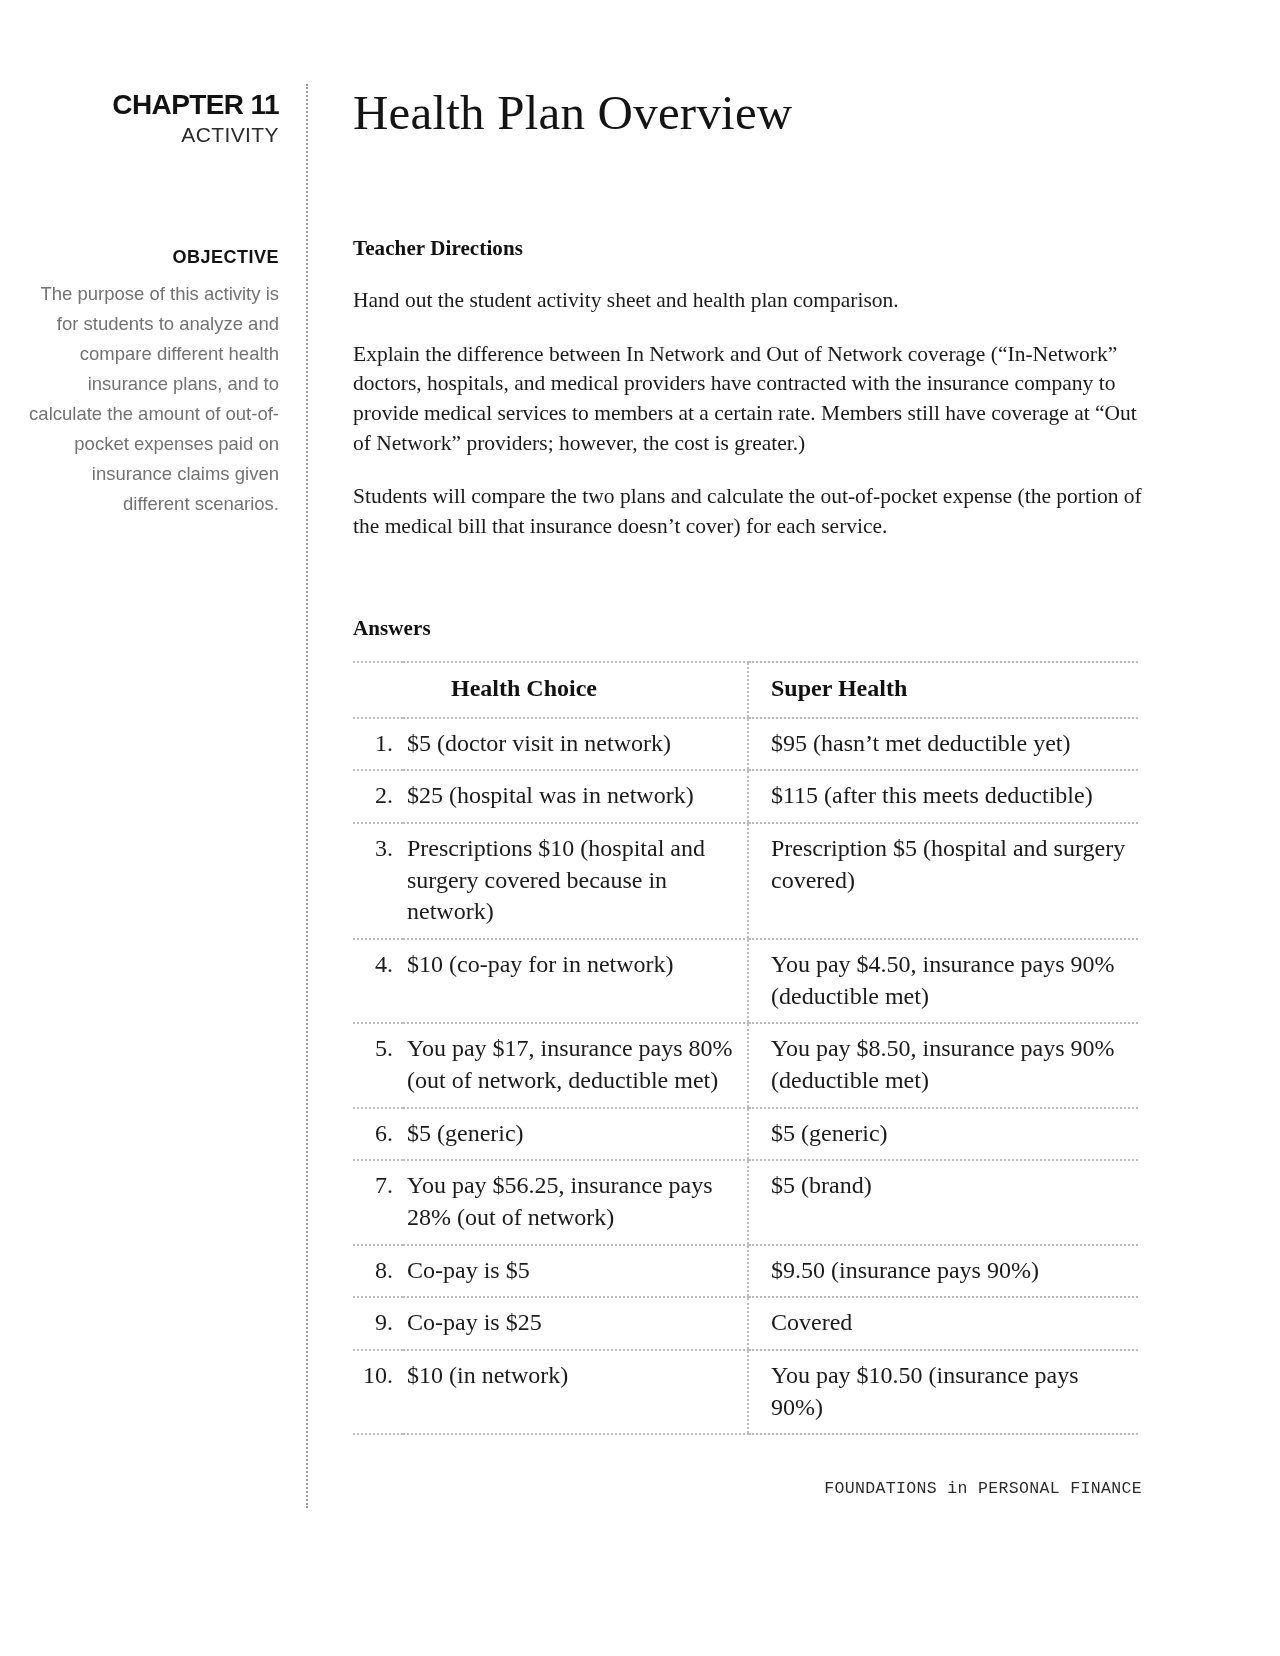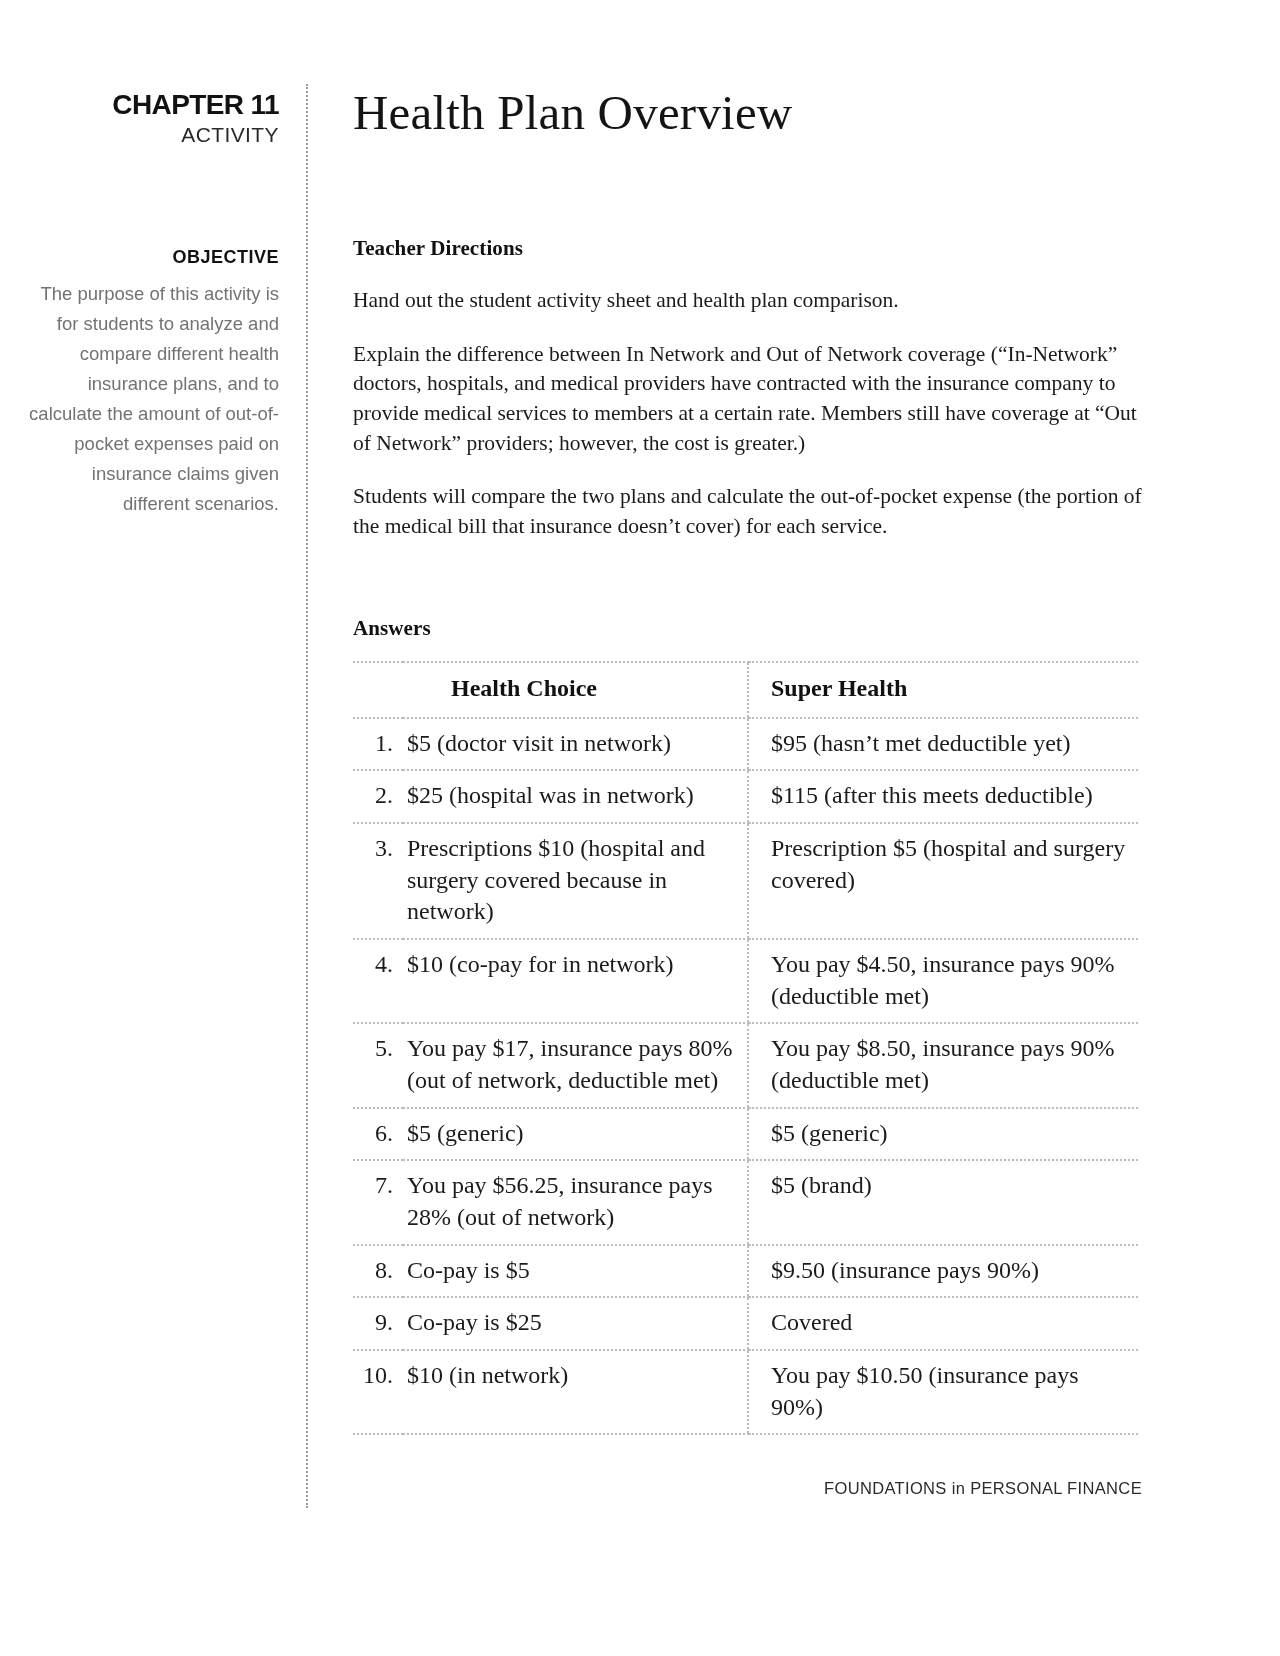--- a/index.html
+++ b/index.html
@@ -167,21 +167,21 @@
   .answers-table th.head-right { }
 
   .answers-table tr + tr th,
   .answers-table tr + tr td { border-top: none; }
 
   
   .footer {
     position: absolute;
     right: 138px;
     top: 1479px;
-    font-family: Liberation Sans, sans-serif;
+    font-family: Liberation Mono, monospace;
     font-size: 16.5px;
     letter-spacing: 0.35px;
     color: #2b2b2b;
     text-align: right;
   }
 </style>
 </head>
 <body>
 
 <div class="page">

